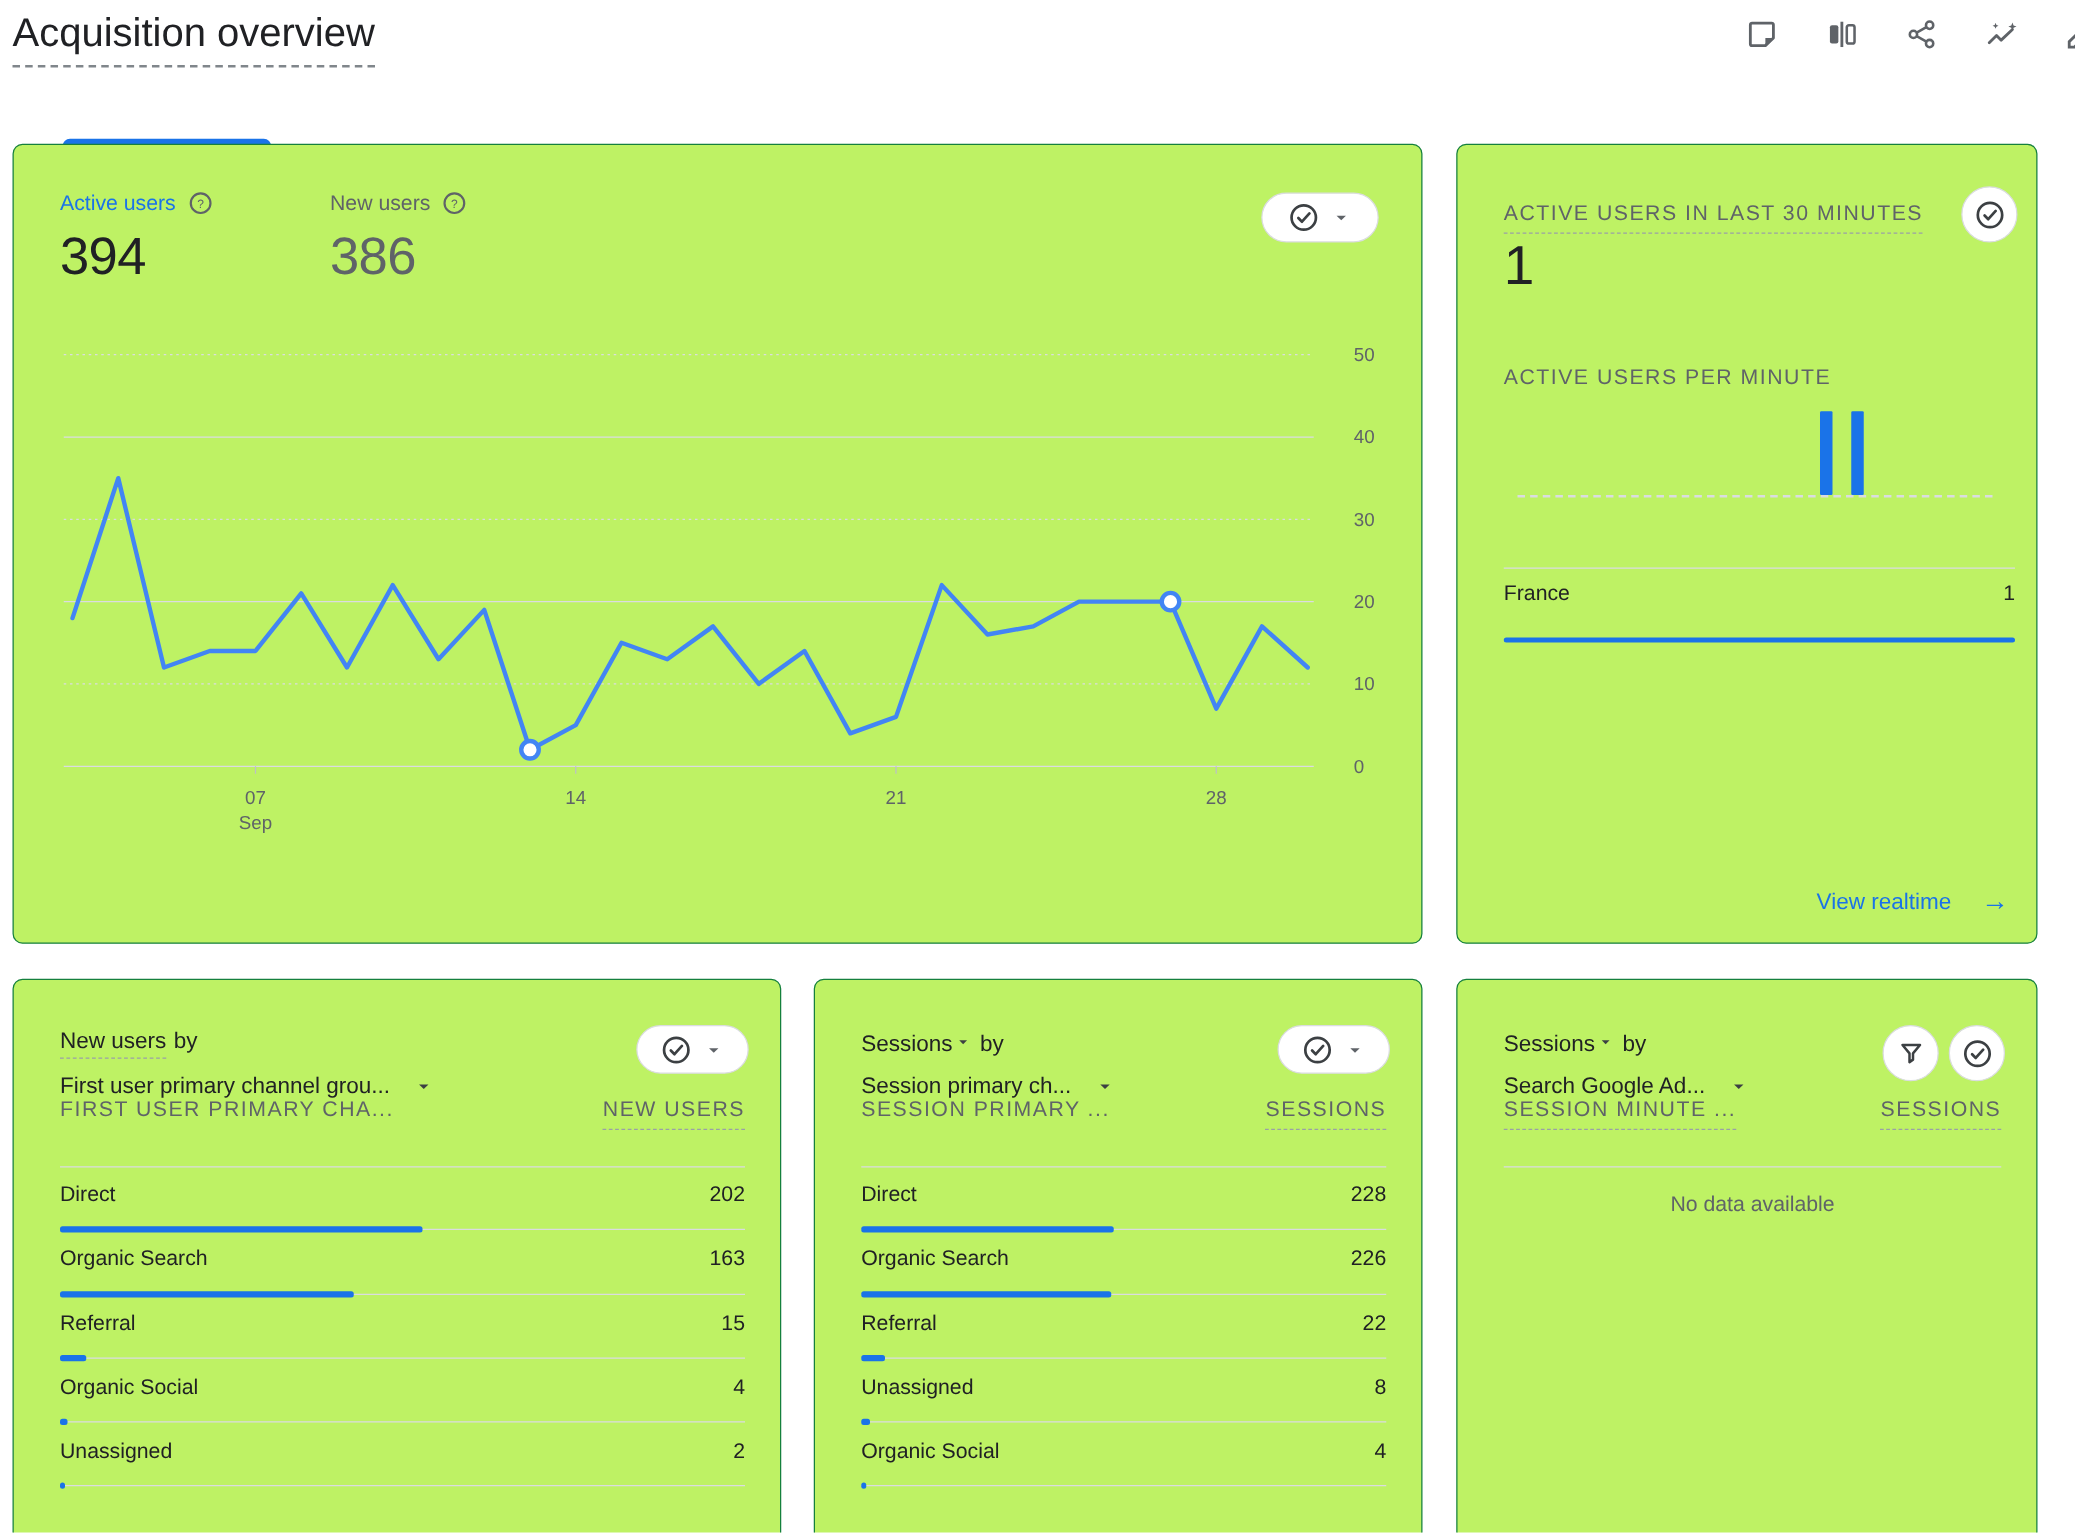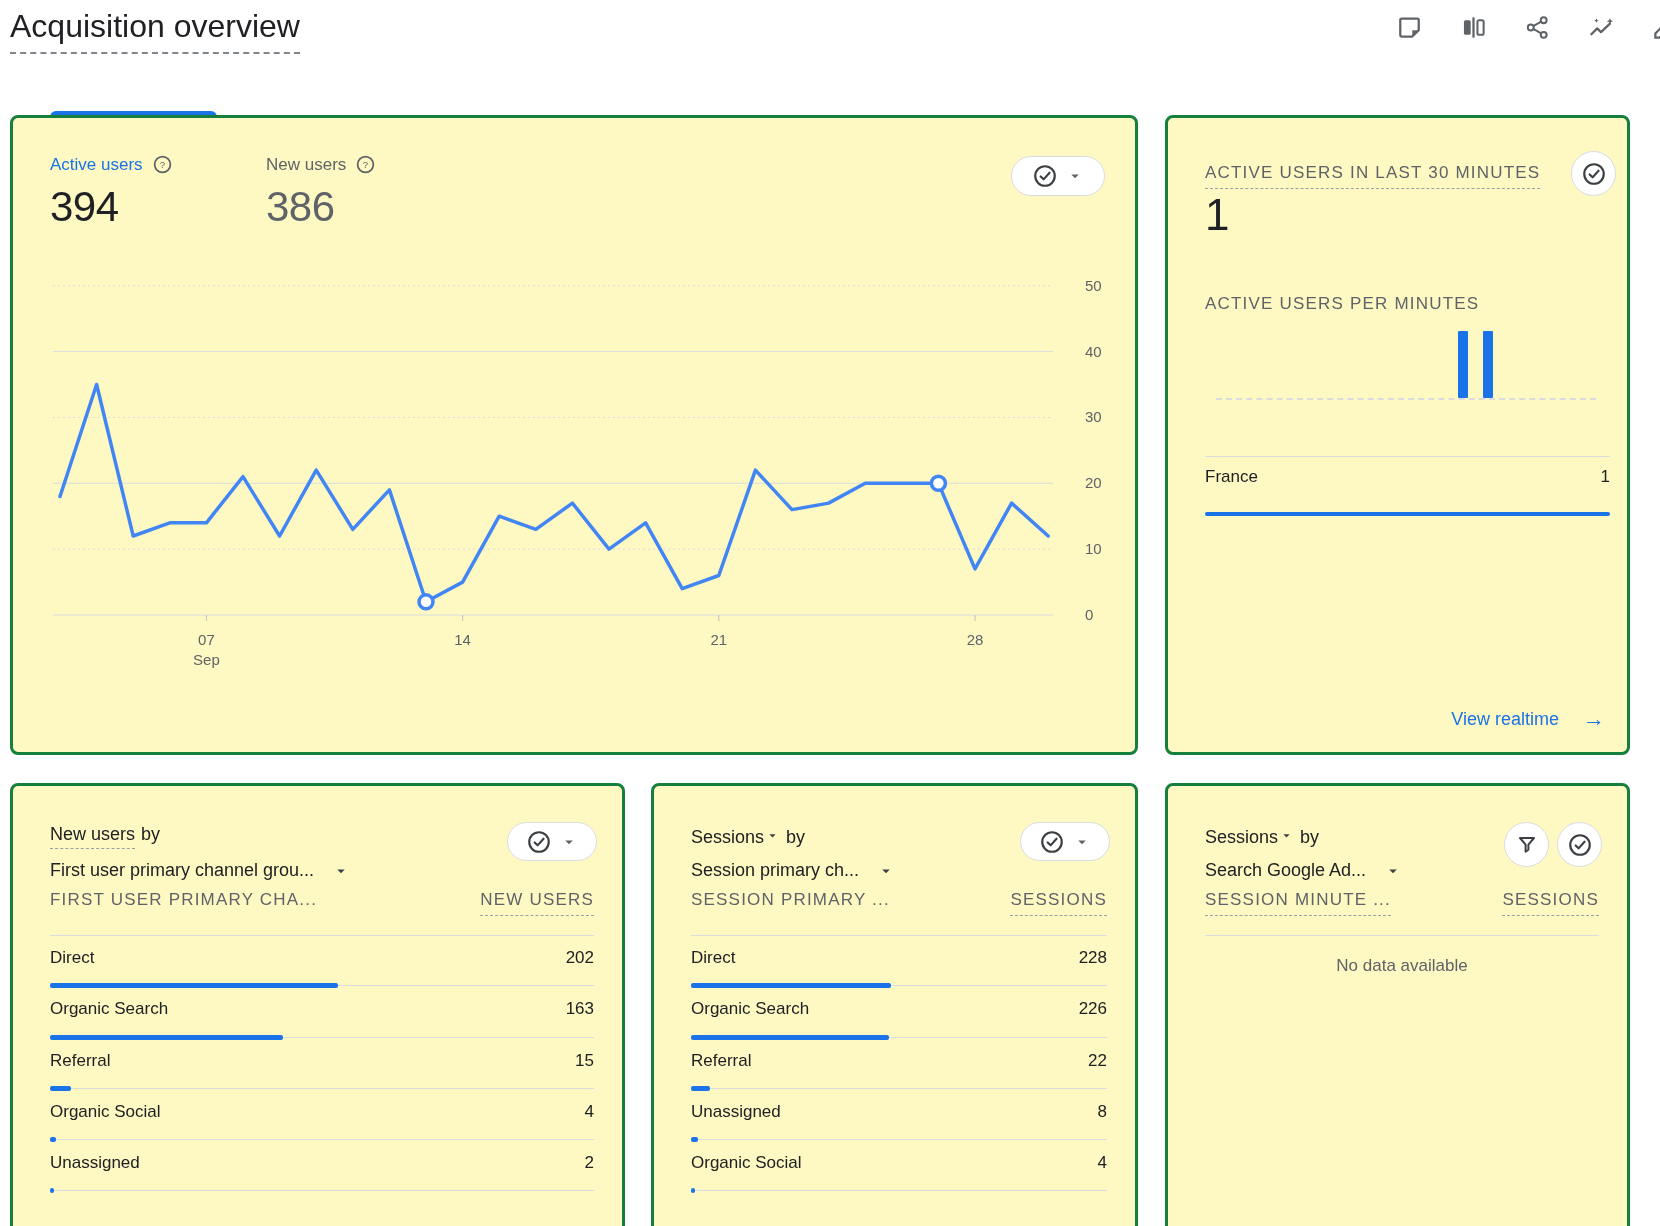--- a/index.html
+++ b/index.html
@@ -10,21 +10,21 @@
   }
   
   .page-title {
     position:absolute; left:10px; top:8px; font-size:32px; font-weight:400;
     color:#202124; padding-bottom:7px; border-bottom:2px dashed #80868b;
   }
   .header-icons { position:absolute; left:1396px; top:14px; display:flex; gap:37px; }
   .hicon { width:27px; height:27px; cursor:pointer; }
   .hicon svg { width:27px; height:27px; display:block; }
   
-  .card { position:absolute; background:#fef9c3; border:3px solid #15803d; border-radius:8px; }
+  .card { position:absolute; background:#bef264; border:1px solid #15803d; border-radius:8px; }
   #overview-card  { left:10px;   top:115px; width:1128px; height:640px; }
   #realtime-card  { left:1165px; top:115px; width:465px;  height:640px; }
   #bcard-0 { left:10px;   top:783px; width:615px; height:470px; }
   #bcard-1 { left:651px;  top:783px; width:487px; height:470px; }
   #bcard-2 { left:1165px; top:783px; width:465px; height:470px; }
   .tab-indicator {
     position:absolute; left:50px; top:111px; width:167px; height:10px;
     background:#1a73e8; border-radius:6px 6px 0 0;
   }
   
@@ -70,21 +70,21 @@
   #view-realtime {
     position:absolute; right:22px; bottom:22px; display:flex; align-items:center; gap:24px;
     color:#1a73e8; font-size:18px; font-weight:500; cursor:pointer;
   }
   #view-realtime .arrow { font-size:22px; line-height:1; }
   
   #main-chart { position:absolute; left:30px; top:150px; }
   
   .bcard-line1 { position:absolute; left:37px; top:38px; font-size:18px; color:#202124; display:flex; align-items:baseline; gap:6px; }
   .bcard-line2 { position:absolute; left:37px; top:74px; font-size:18px; color:#202124; display:flex; align-items:center; gap:18px; cursor:pointer; }
-  .bcard-cols { position:absolute; left:37px; right:28px; top:104px; display:flex; justify-content:space-between; }
+  .bcard-cols { position:absolute; left:37px; right:28px; top:94px; display:flex; justify-content:space-between; }
   .bcard-divider { position:absolute; left:37px; right:28px; top:149px; height:1px; background:#dadce0; }
   .bcard-rows { position:absolute; left:37px; right:28px; top:149px; }
   .brow { position:relative; height:51.3px; }
   .brow-label { position:absolute; left:0; top:13px; font-size:17px; color:#202124; }
   .brow-value { position:absolute; right:0; top:13px; font-size:17px; color:#202124; }
   .brow-line { position:absolute; left:0; right:0; bottom:0; height:1px; background:#dadce0; }
   .brow-bar { position:absolute; left:0; bottom:-2px; height:5px; background:#1a73e8; border-radius:2px; min-width:4px; }
   .bcard-empty { position:absolute; left:37px; right:28px; top:170px; text-align:center; font-size:17px; color:#5f6368; }
   .bcard-controls { position:absolute; top:36px; right:25px; display:flex; gap:8px; }
   .bcard-controls .pill-control { position:static; width:90px; height:39px; }
@@ -206,21 +206,21 @@
   <div class="caps dashed-u" id="rt-title">ACTIVE USERS IN LAST 30 MINUTES</div>
   <div class="circle-btn" id="rt-check-btn">
     <span class="check-glyph">
       <svg viewBox="0 0 24 24">
           <circle cx="12" cy="12" r="9" fill="none" stroke="#3c4043" stroke-width="2"></circle>
           <path d="M8 12.4l2.7 2.7 5.5-6.1" fill="none" stroke="#3c4043" stroke-width="2" stroke-linecap="round" stroke-linejoin="round"></path>
         </svg>
     </span>
   </div>
   <div id="rt-value">1</div>
-  <div class="caps" id="rt-per-minute-label">ACTIVE USERS PER MINUTES</div>
+  <div class="caps" id="rt-per-minute-label">ACTIVE USERS PER MINUTE</div>
 
   <div id="rt-minichart">
     <div id="rt-baseline"></div>
   <div class="rt-bar" style="left: 241.7px; width: 10.2px; height: 67px;"></div>
       <div class="rt-bar" style="left: 267px; width: 10.2px; height: 67px;"></div>
     </div>
 
   <div id="rt-divider"></div>
   <div id="rt-country-rows">
       <div class="rt-country-row">

